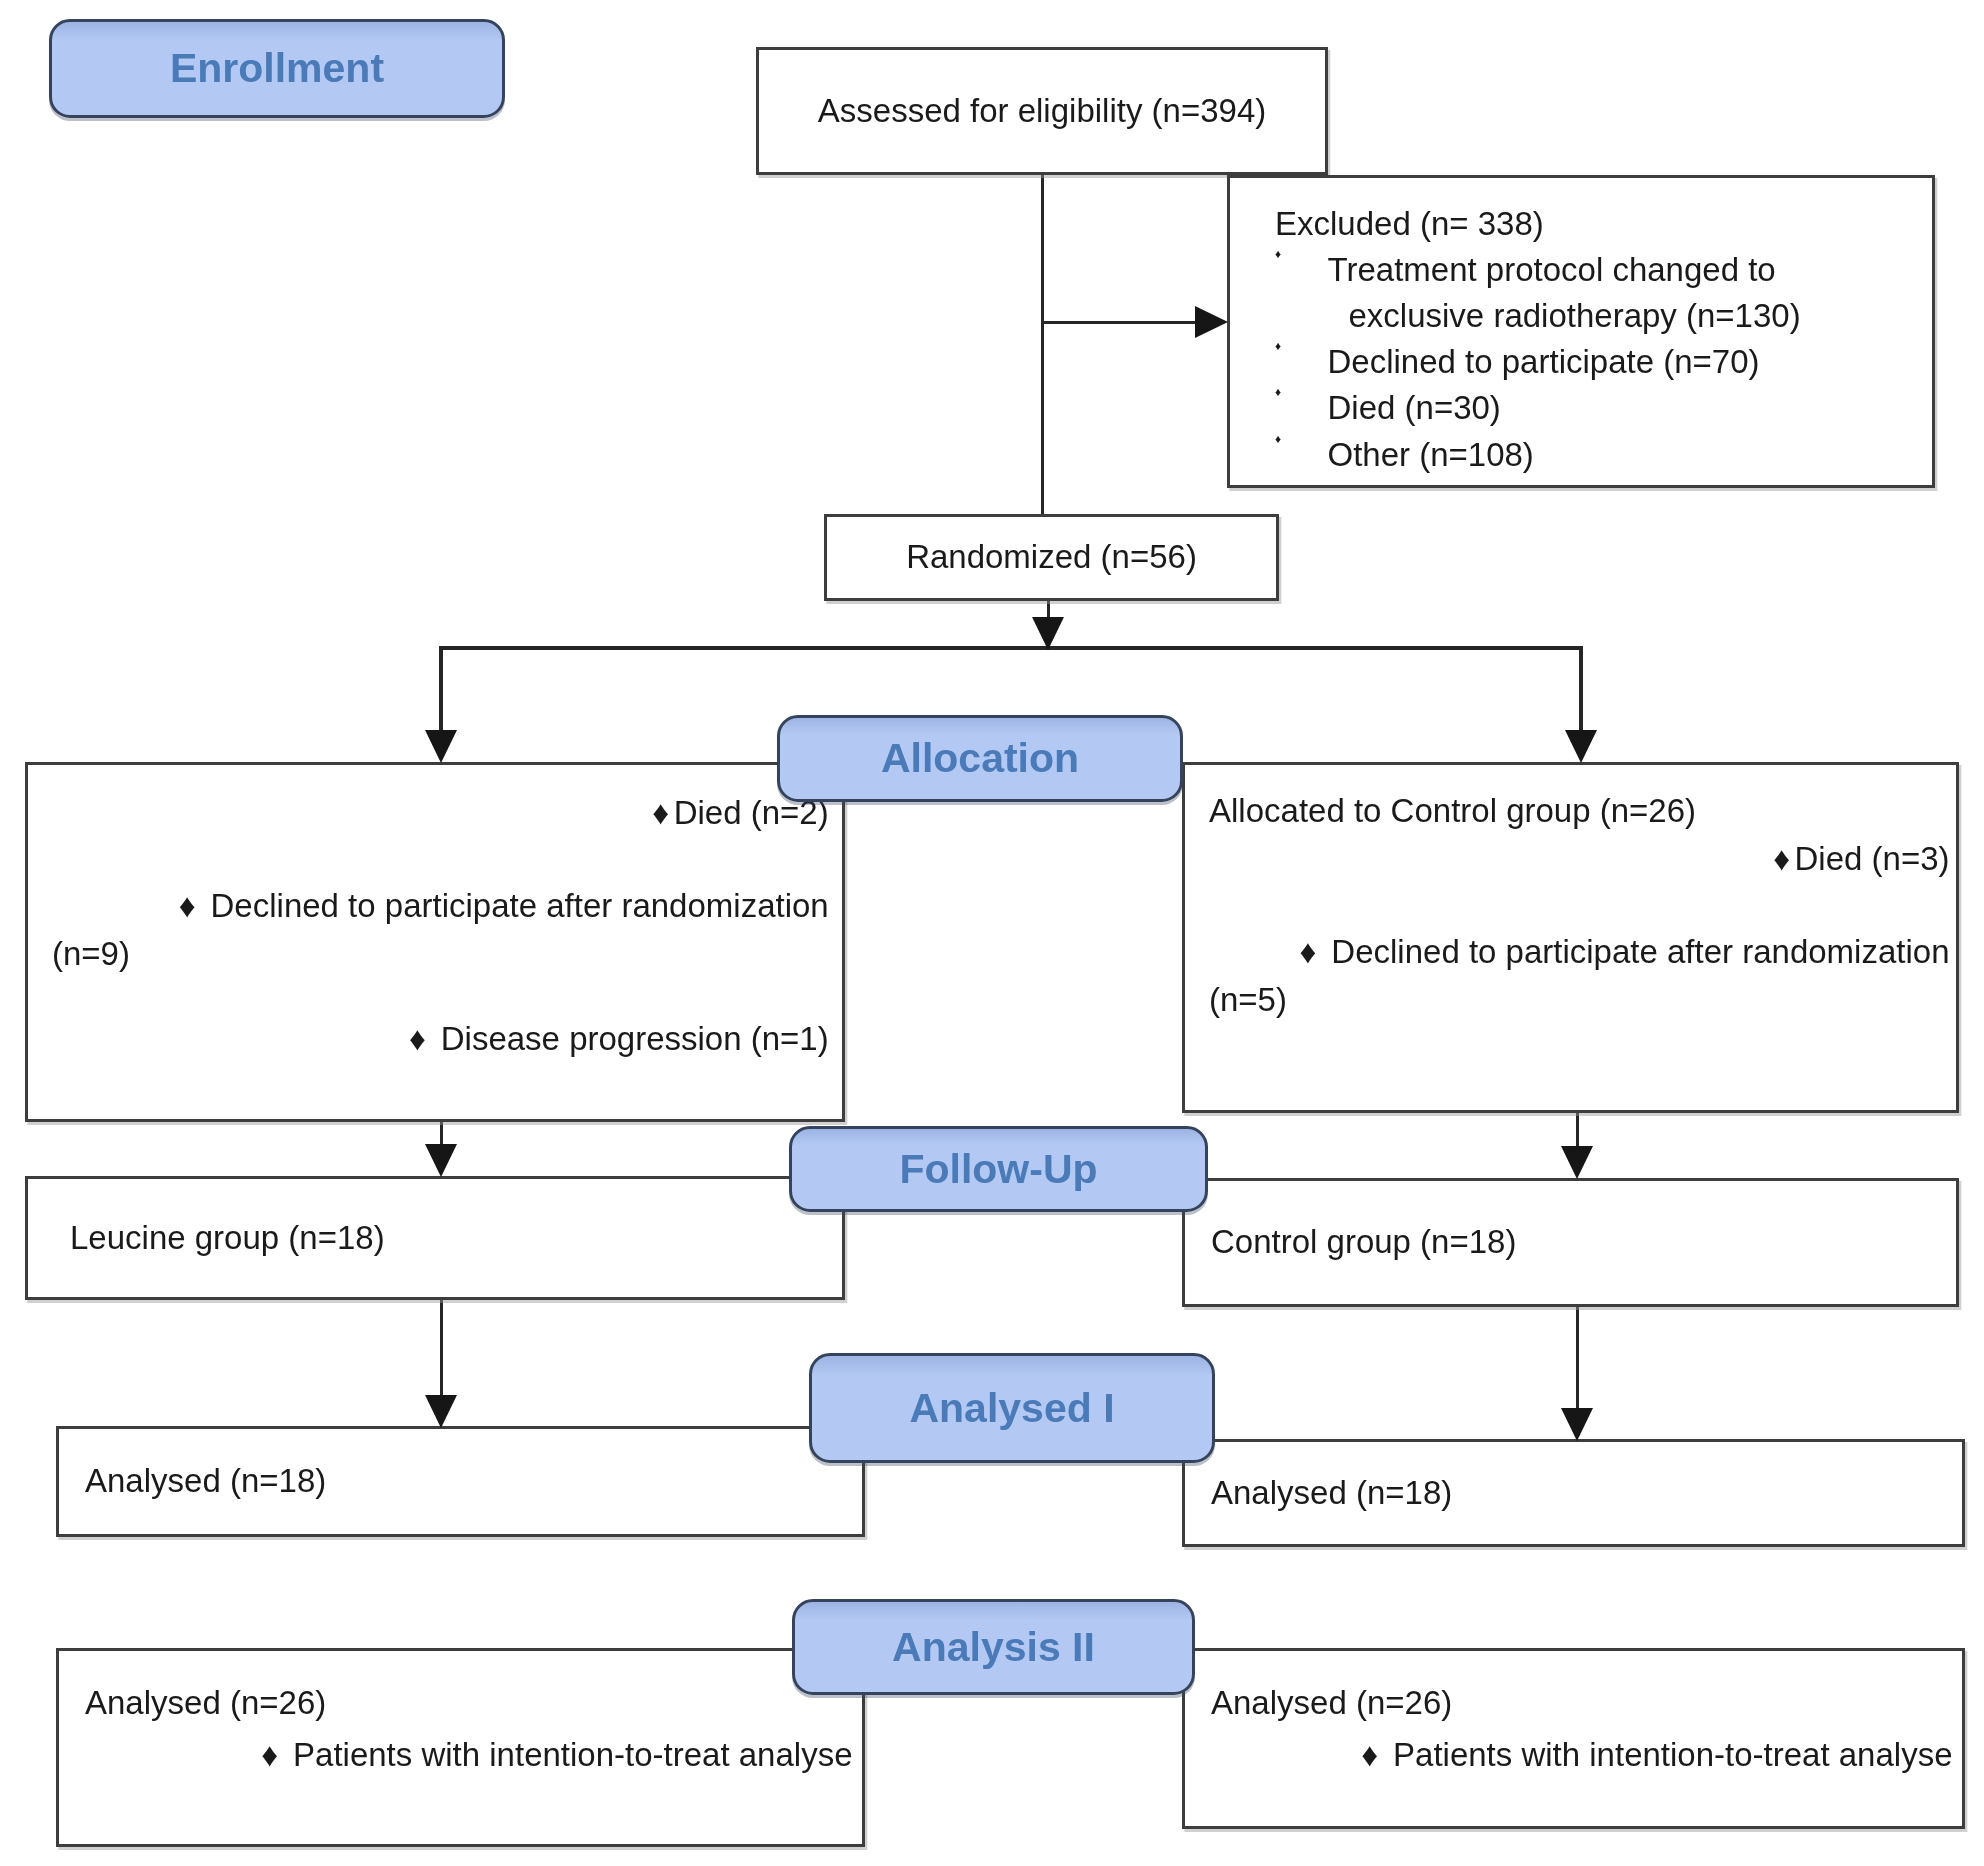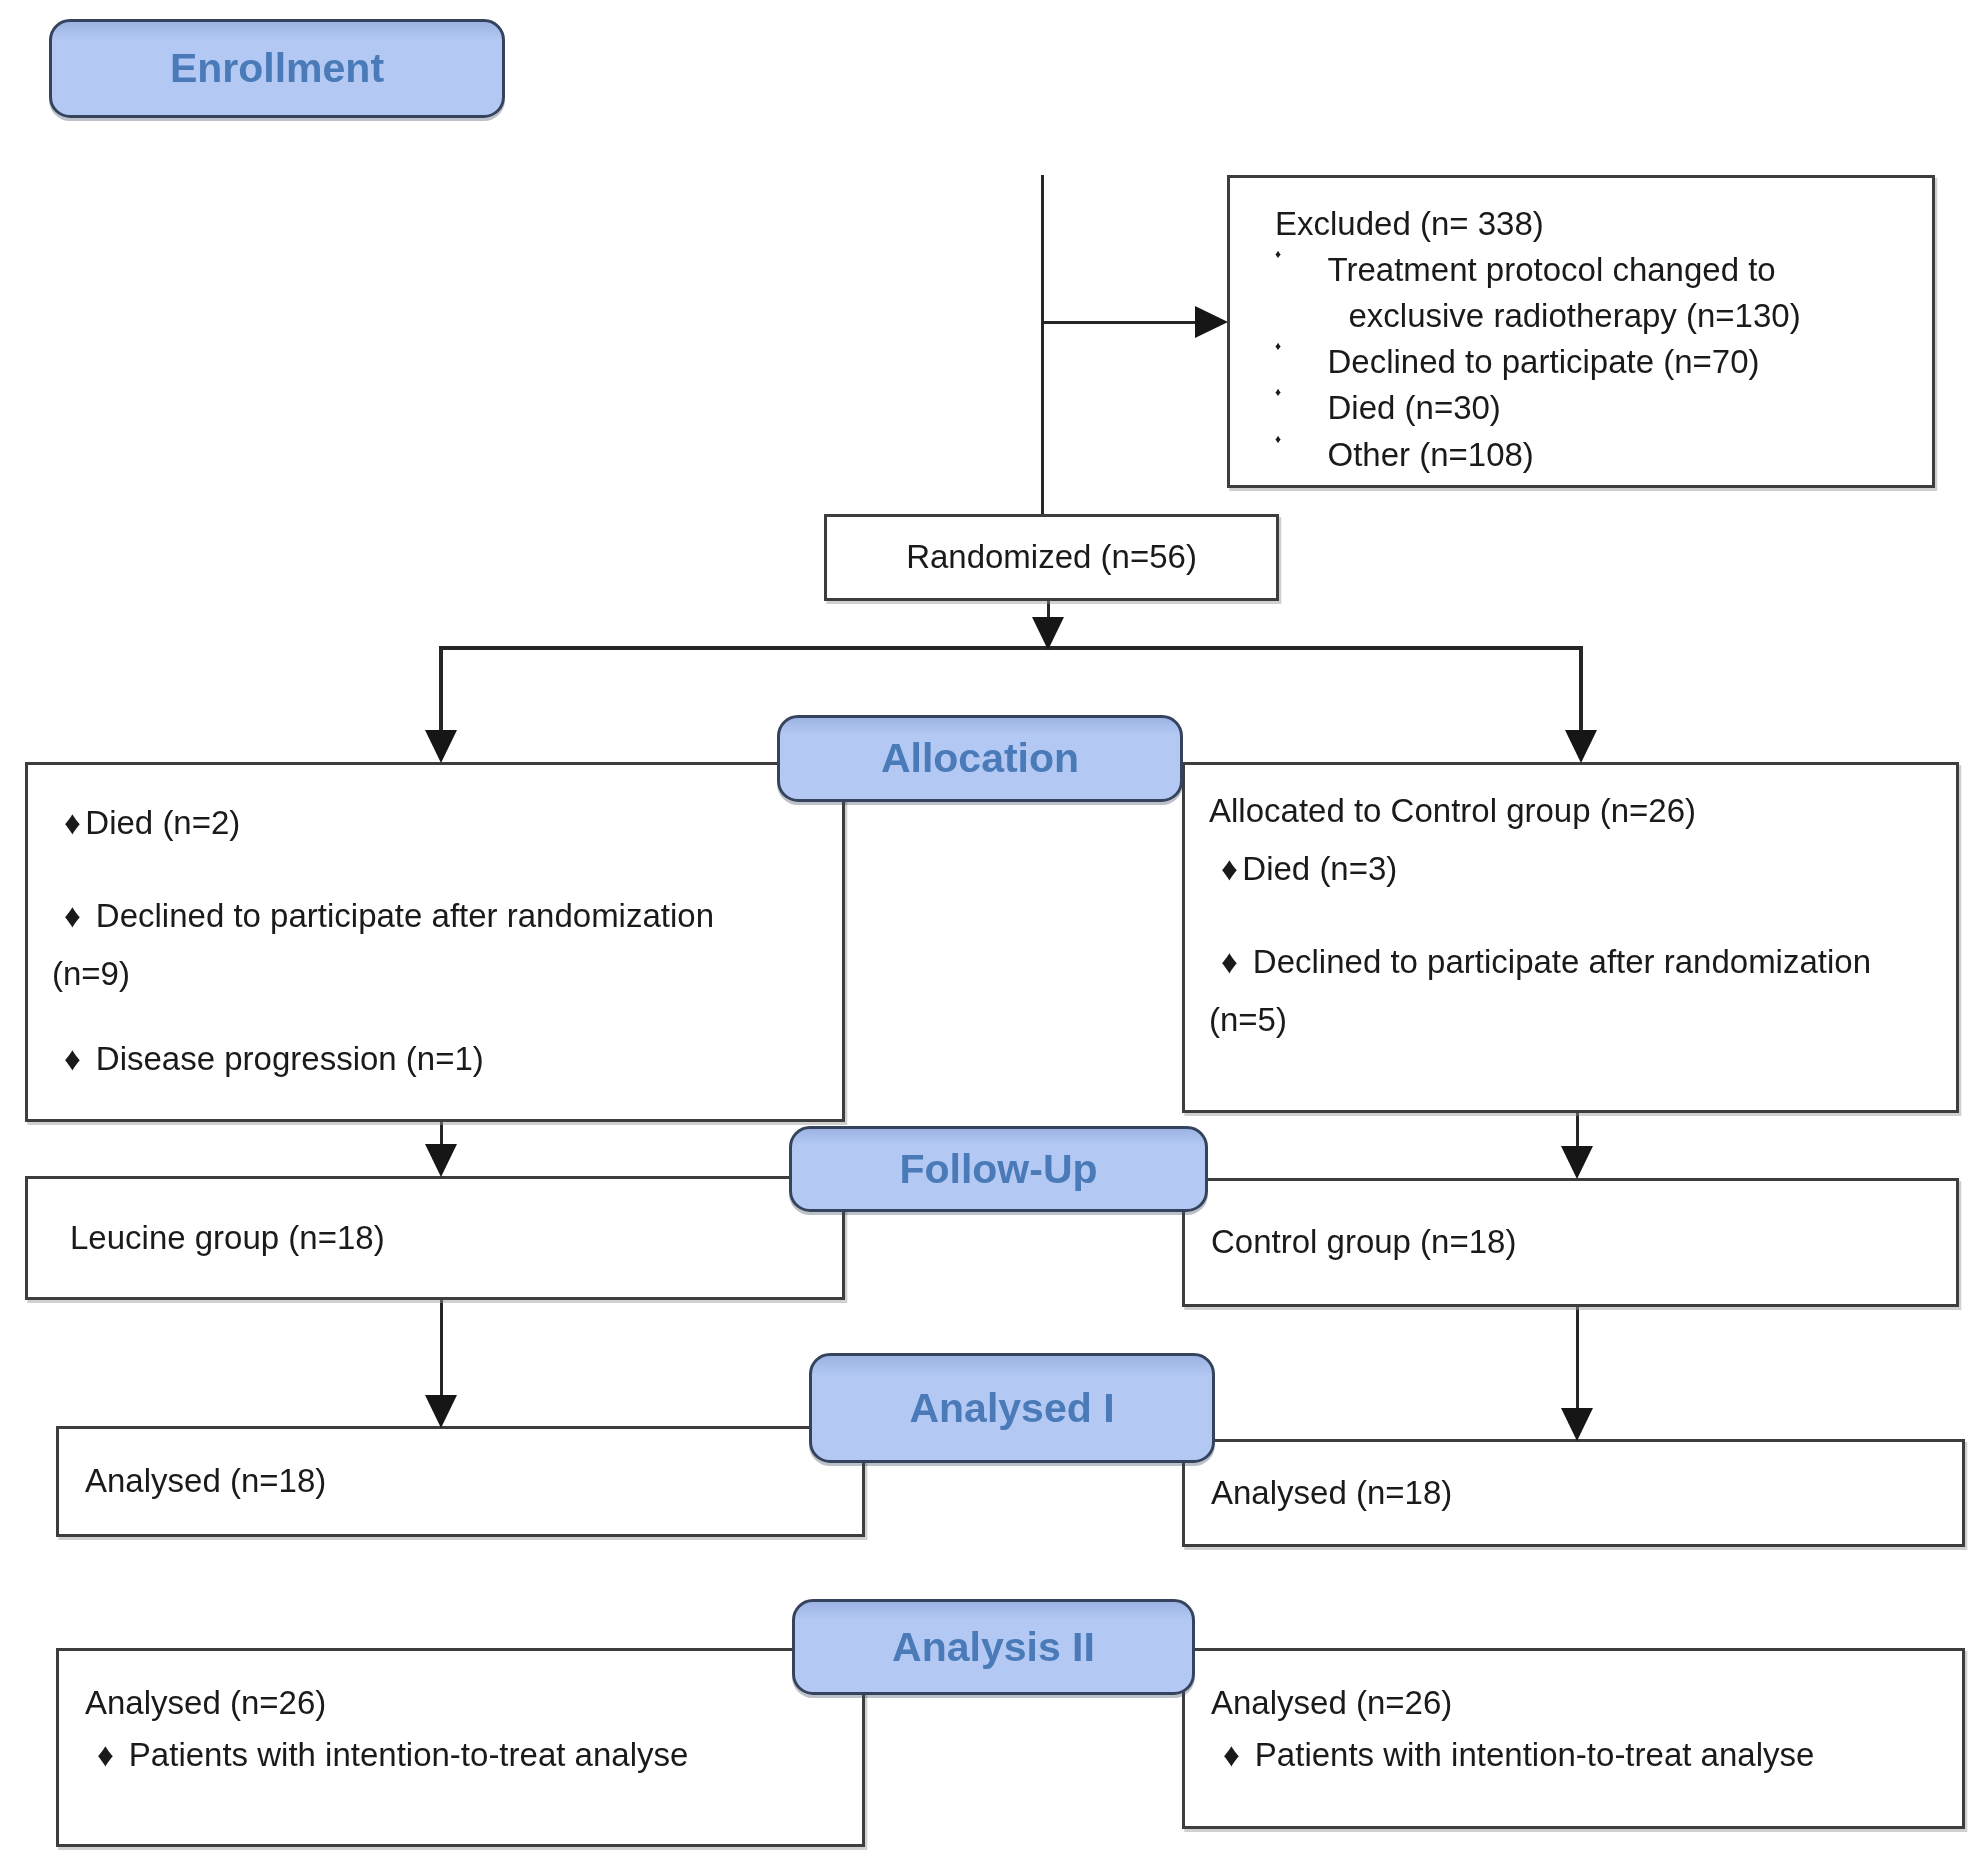--- a/index.html
+++ b/index.html
@@ -19,21 +19,21 @@
     border-top:16.6px solid transparent;border-bottom:16.6px solid transparent;
     border-left:33px solid #161616;}
 
   
   .box{position:absolute;background:#ffffff;border:3.8px solid var(--box-border,#3d3d3d);
     box-sizing:border-box;z-index:2;box-shadow:2.3px 3px 0 rgba(150,150,150,0.45);}
   .center{display:flex;align-items:center;justify-content:center;text-align:center;}
   .vcenter-left{display:flex;align-items:center;justify-content:flex-start;}
   .t{margin:0;font-size:33px;line-height:1.40;}
   .title{margin:0 0 0 0;}
-  .item{margin:12px;}
+  .item{margin:2px;text-align:right;}
   .gap{margin-top:47px;}
   .gap2{margin-top:39px;}
   .cont{margin:0;}
   .b{display:inline-block;margin-right:15px;}
   .tightb{margin-right:4.5px;}
   .li{display:flex;align-items:flex-start;}
   .li .b{flex:none;width:39px;margin-right:13.5px;text-align:left;}
   .ind{padding-left:21px;}
 
   
@@ -99,20 +99,23 @@
   <div class="arrow-down" id="ar-branch-r"></div>
   <div class="vline" id="ln-follow-l"></div>
   <div class="arrow-down" id="ar-follow-l"></div>
   <div class="vline" id="ln-follow-r"></div>
   <div class="arrow-down" id="ar-follow-r"></div>
   <div class="vline" id="ln-an1-l"></div>
   <div class="arrow-down" id="ar-an1-l"></div>
   <div class="vline" id="ln-an1-r"></div>
   <div class="arrow-down" id="ar-an1-r"></div>
 
+  <div class="box center" id="box-assessed">
+    <p class="t">Assessed for eligibility (n=394)</p>
+  </div>
 
   <div class="box" id="box-excluded">
     <p class="t title">Excluded (n= 338)</p>
     <div class="li">
       <span class="b">♦</span>
       <div>
         <p class="t">Treatment protocol changed to</p>
         <p class="t ind">exclusive radiotherapy (n=130)</p>
       </div>
     </div>

